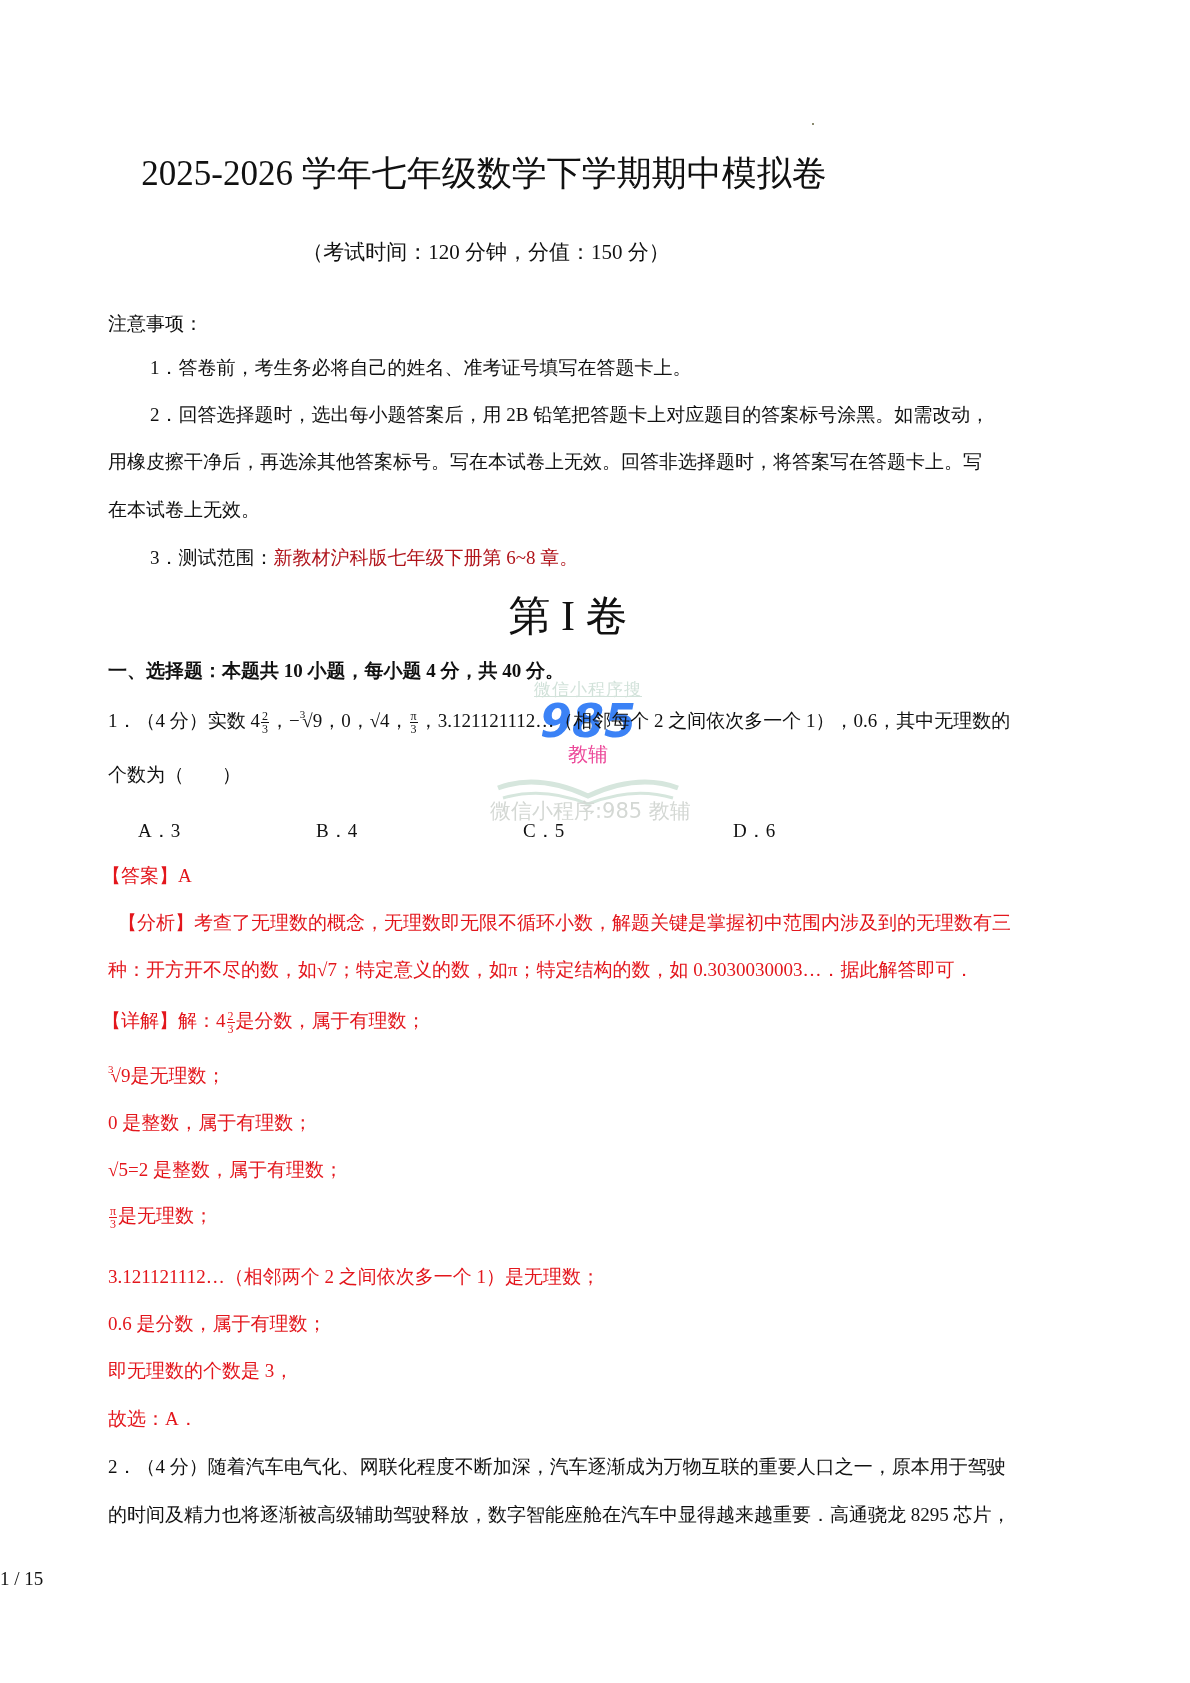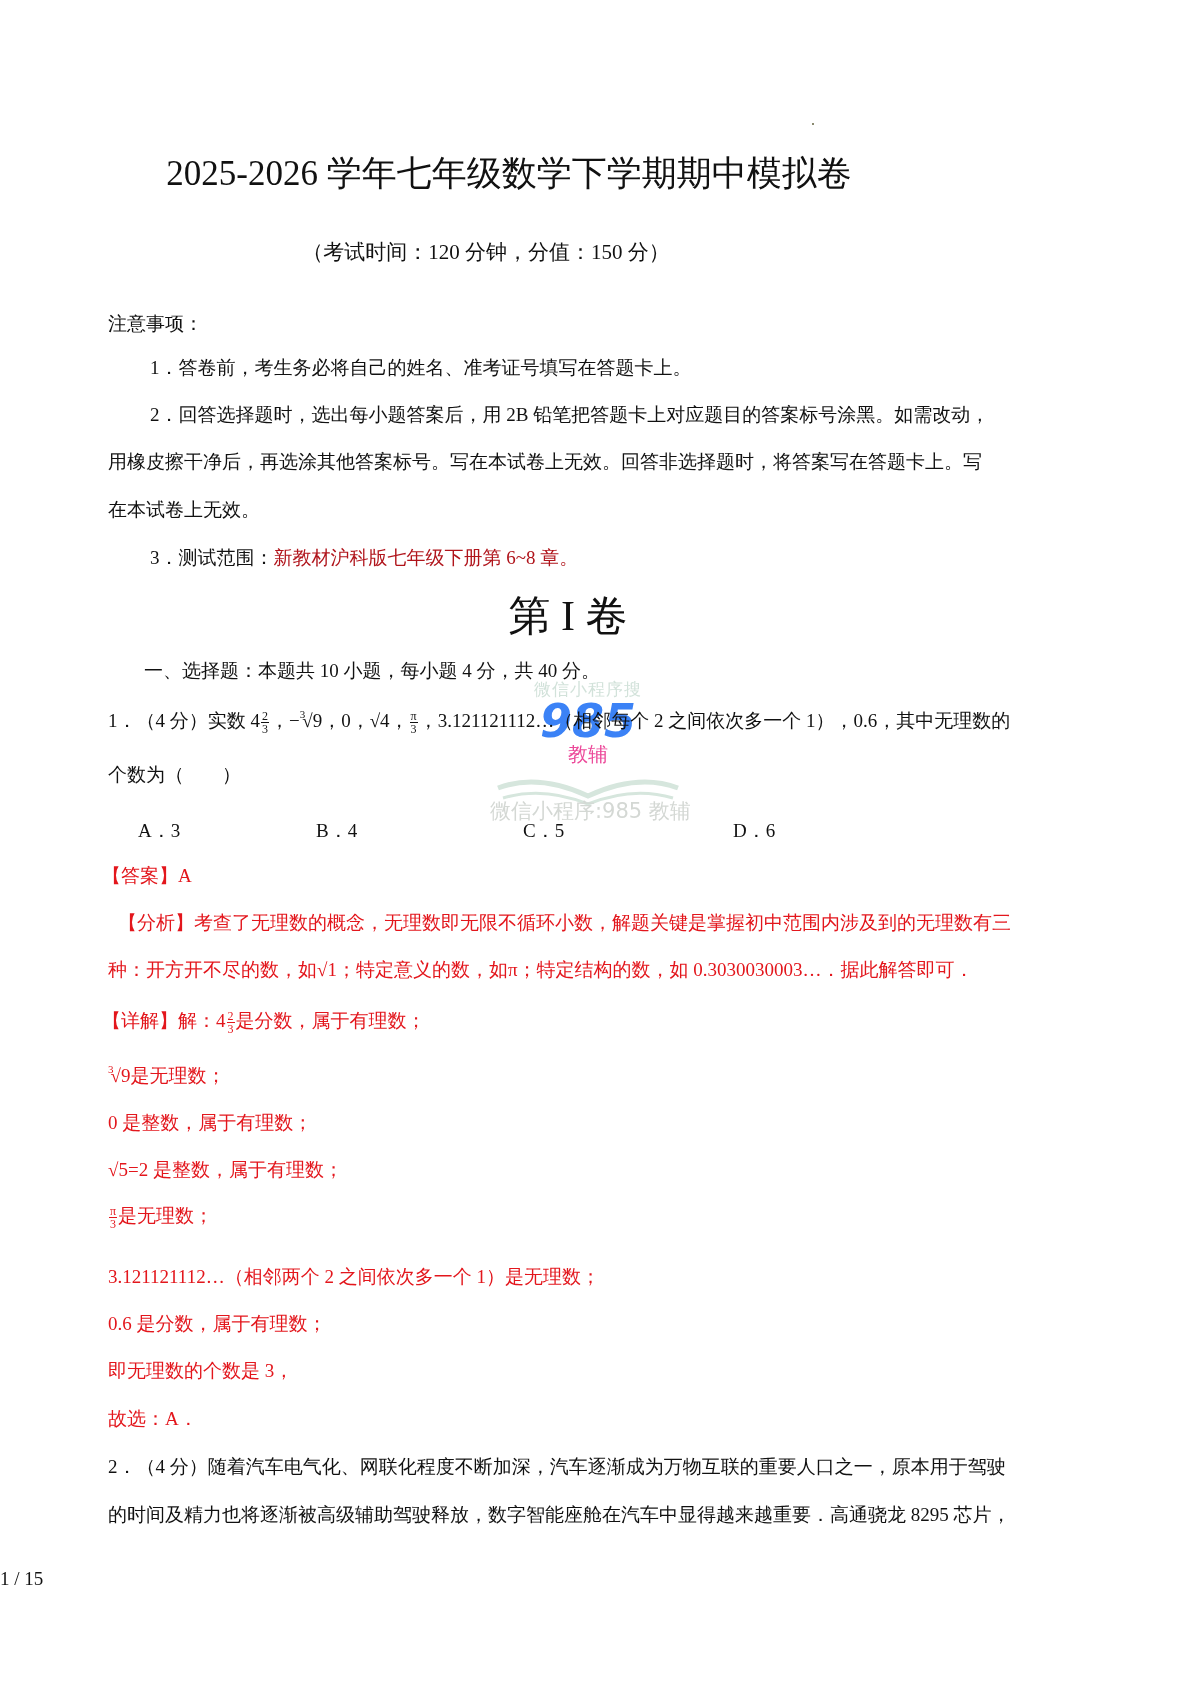--- a/index.html
+++ b/index.html
@@ -3,36 +3,36 @@
 <meta charset="utf-8">
 <style>
   html, body { margin: 0; padding: 0; background: #ffffff; }
   body {
     width: 1190px; height: 1683px; position: relative; overflow: hidden;
     font-family: "DejaVu Serif", "Liberation Serif", serif;
     color: #111111;
   }
   .abs { position: absolute; white-space: nowrap; }
   .dot { position: absolute; left: 812px; top: 123px; width: 2px; height: 2px; background: #8a8a70; }
-  .title { left: 0; width: 968px; text-align: center; top: 150px; font-size: 35px; font-family: "Liberation Serif", "DejaVu Serif", serif; margin-left: 25px; }
+  .title { left: 0; width: 968px; text-align: center; top: 150px; font-size: 35px; font-family: "Liberation Serif", "DejaVu Serif", serif; }
   .subtitle { left: 0; width: 972px; text-align: center; top: 238px; font-size: 21px; font-family: "Liberation Serif", "DejaVu Serif", serif; }
   .body-line { font-size: 19px; left: 108px; font-family: "Liberation Serif", "DejaVu Serif", serif; }
   .indent { left: 150px; }
   .red { color: #e3161c; }
   .darkred { color: #b0141b; }
   .section { left: 0; width: 1136px; text-align: center; top: 588px; font-size: 42px; font-family: "Liberation Serif", "DejaVu Serif", serif; }
-  .bold { font-weight: normal; margin-left: 36px; }
+  .bold { font-weight: bold; }
   .frac { display: inline-block; vertical-align: middle; text-align: center; font-size: 12px; line-height: 12px; margin: 0 1px; }
   .frac .num { display: block; border-bottom: 1px solid currentColor; padding: 0 1px; }
   .frac .den { display: block; }
   .sup { font-size: 11px; vertical-align: 9px; margin-right: -3px; }
   .opt { position: absolute; top: 818px; font-size: 19px; font-family: "Liberation Serif", "DejaVu Serif", serif; }
   .footer { left: 0; width: 1190px; text-align: left; top: 1568px; font-size: 19px; font-family: "Liberation Serif", "DejaVu Serif", serif; }
   .watermark { position: absolute; left: 478px; top: 678px; width: 220px; height: 150px; color: #c9dcd2; text-align: center; }
-  .wm-top { font-size: 17px; letter-spacing: 1px; font-family: "DejaVu Sans", sans-serif; color: #d2e2da; }
+  .wm-top { font-size: 17px; letter-spacing: 1px; font-family: "DejaVu Sans", sans-serif; color: #d2e2da; text-decoration: underline; }
   .wm-num { font-size: 46px; font-weight: bold; font-style: italic; color: #3b82f6; line-height: 40px; font-family: "DejaVu Sans", sans-serif; }
   .wm-sub { font-size: 20px; font-family: "DejaVu Sans", sans-serif; color: #ec4899; }
   .wm-bottom { position: absolute; left: 490px; top: 797px; font-size: 21px; color: #d4d8d4; font-family: "DejaVu Sans", sans-serif; white-space: nowrap; }
 </style>
 </head>
 <body>
 
 <div class="dot"></div>
 
 <div class="abs title">2025-2026 学年七年级数学下学期期中模拟卷</div>
@@ -72,21 +72,21 @@
 <div class="opt" style="left:523px;">C．5</div>
 <div class="opt" style="left:733px;">D．6</div>
 
 <div class="abs body-line red" style="top:863px; left:102px;">
   <span>【答案】</span><span>A</span>
 </div>
 
 <div class="abs body-line red" style="top:910px; left:102px;margin-left:16px;">
   <span>【分析】</span><span>考查了无理数的概念，无理数即无限不循环小数，解题关键是掌握初中范围内涉及到的无理数有三</span>
 </div>
-<div class="abs body-line red" style="top:957px;">种：开方开不尽的数，如√1；特定意义的数，如π；特定结构的数，如 0.3030030003…．据此解答即可．</div>
+<div class="abs body-line red" style="top:957px;">种：开方开不尽的数，如√7；特定意义的数，如π；特定结构的数，如 0.3030030003…．据此解答即可．</div>
 
 <div class="abs body-line red" style="top:1008px; left:102px;">
   <span>【详解】</span><span>解：4</span><span class="frac"><span class="num">2</span><span class="den">3</span></span><span>是分数，属于有理数；</span>
 </div>
 <div class="abs body-line red" style="top:1063px;">
   <span class="sup">3</span><span>√9是无理数；</span>
 </div>
 <div class="abs body-line red" style="top:1110px;">0 是整数，属于有理数；</div>
 <div class="abs body-line red" style="top:1157px;">√5=2 是整数，属于有理数；</div>
 <div class="abs body-line red" style="top:1203px;">

